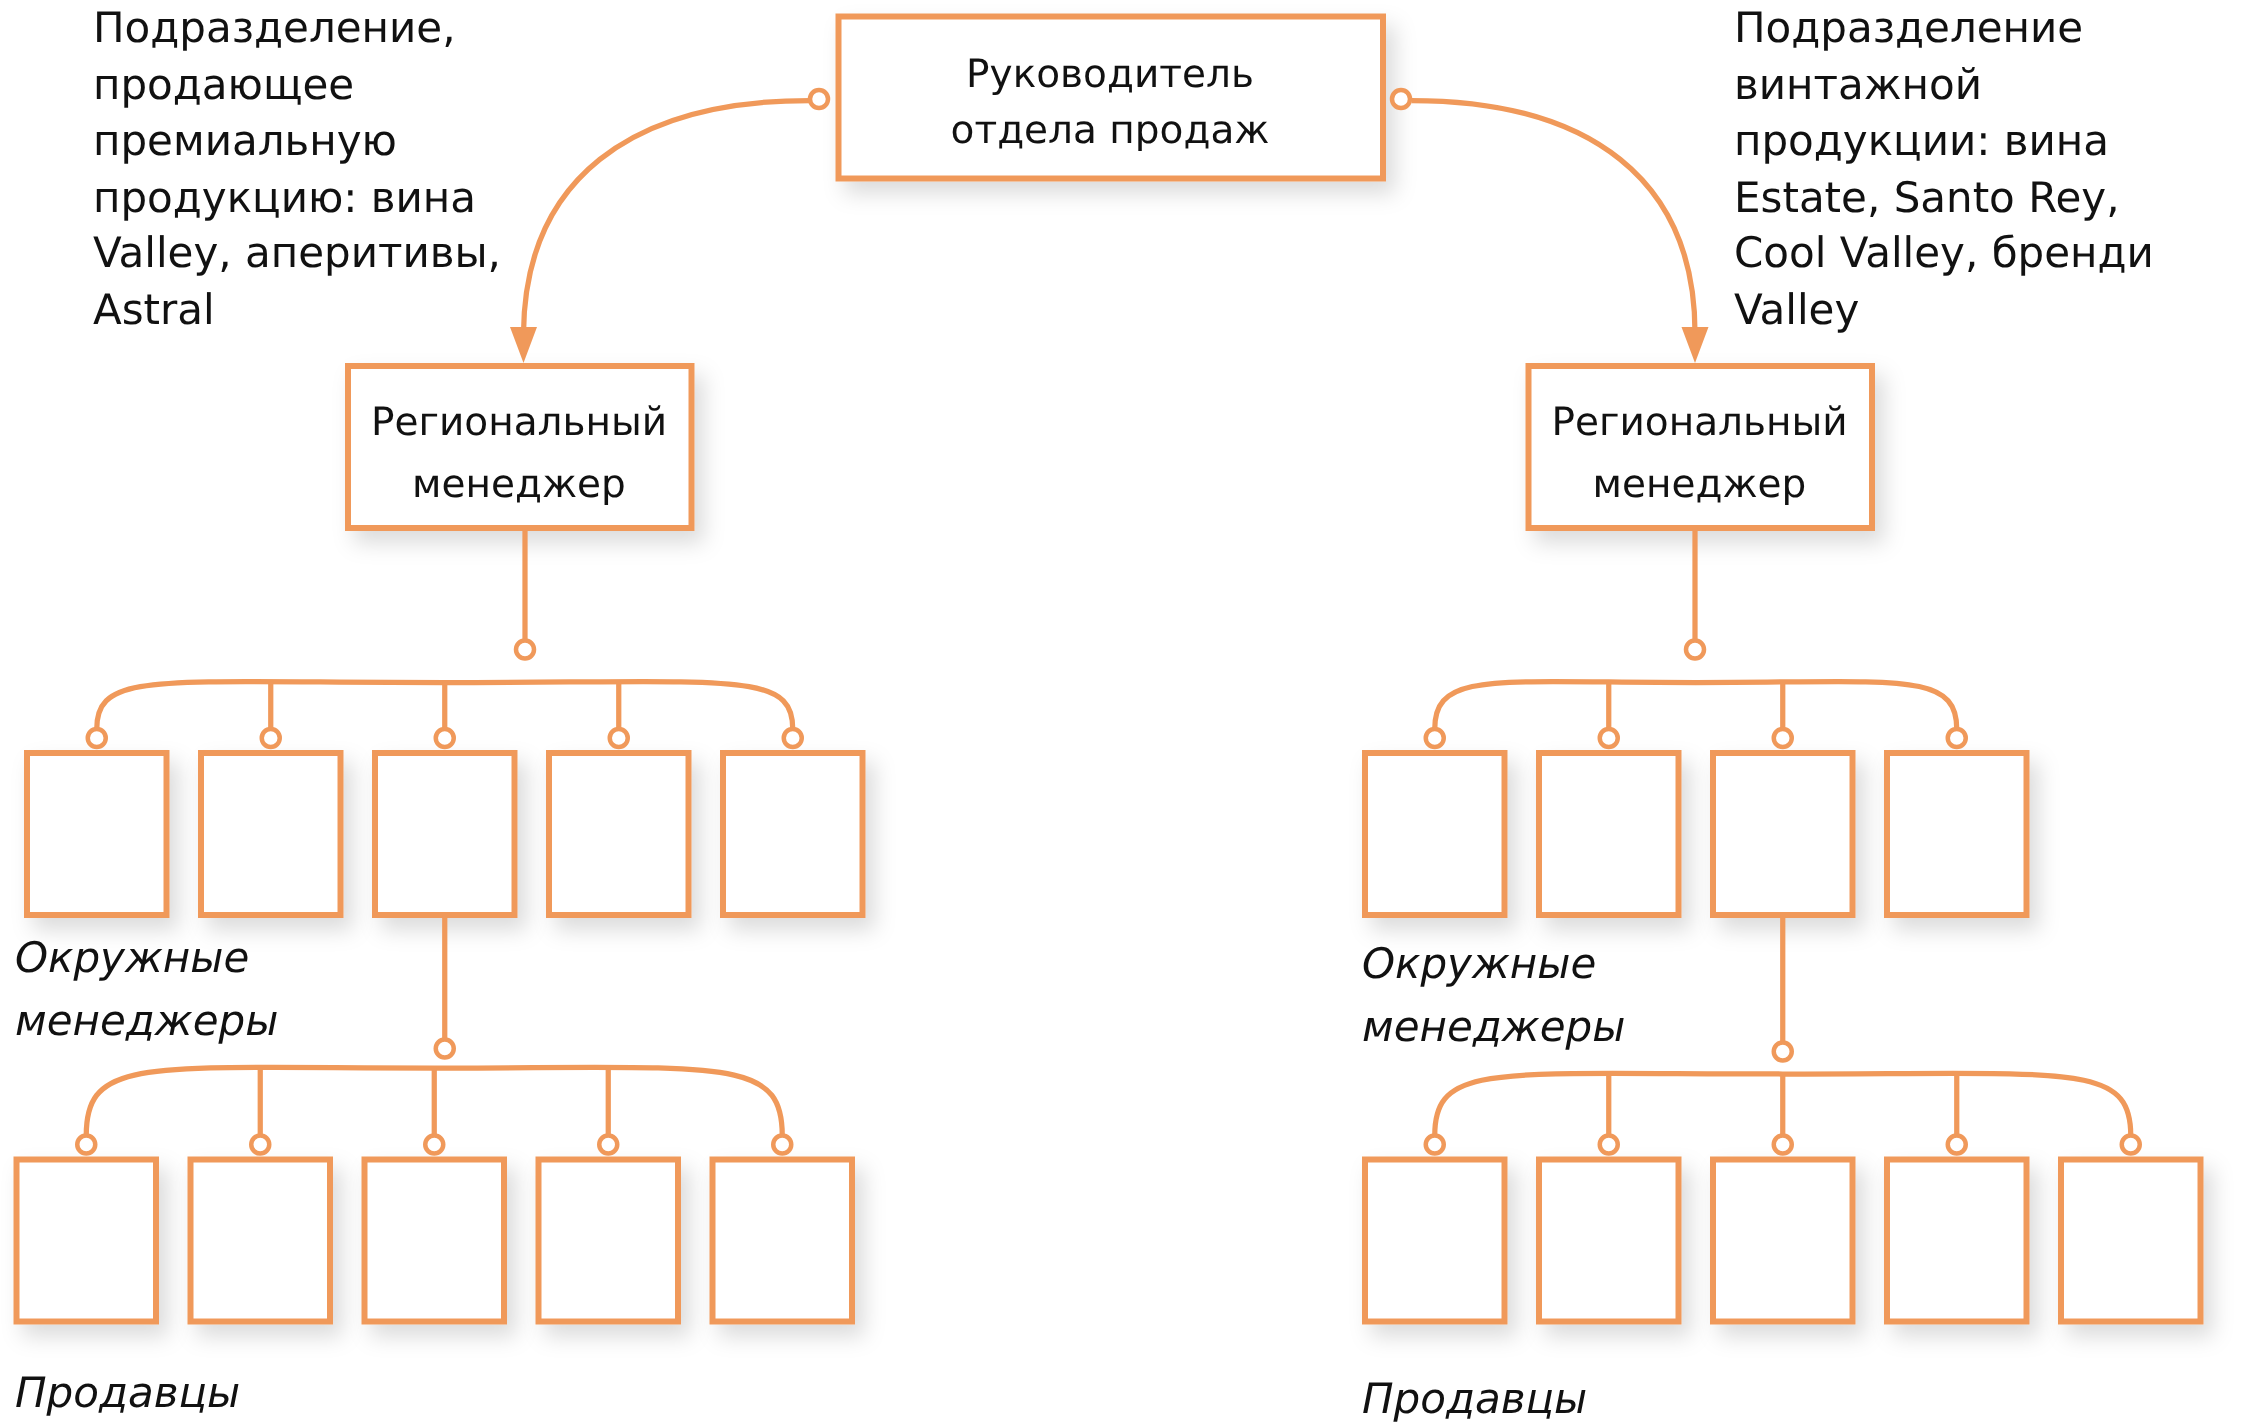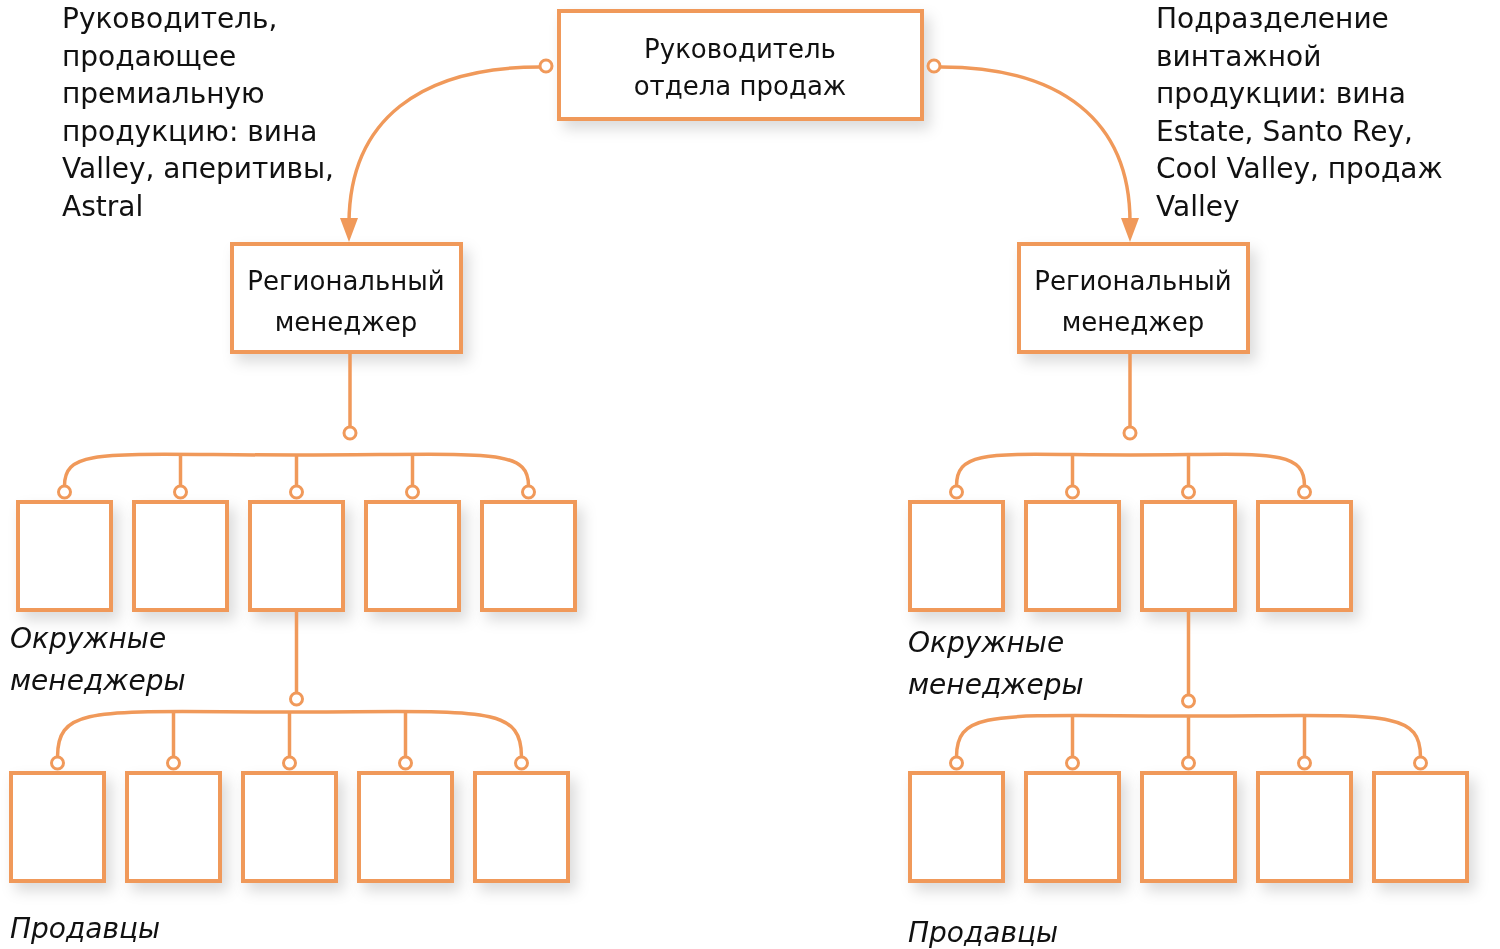--- a/index.html
+++ b/index.html
@@ -107,31 +107,31 @@
       <rect x="1374" y="773" width="93" height="108" filter="url(#shadow)" class="node-box" style="fill:#fff;stroke:#f0995a;stroke-width:4"></rect>
       <circle cx="956.5" cy="763" r="6" class="dot"></circle>
       <circle cx="1072.5" cy="763" r="6" class="dot"></circle>
       <circle cx="1188.5" cy="763" r="6" class="dot"></circle>
       <circle cx="1304.5" cy="763" r="6" class="dot"></circle>
       <circle cx="1420.5" cy="763" r="6" class="dot"></circle>
       <circle cx="1188.5" cy="701" r="6" class="dot"></circle>
     </g>
 </svg>
 
-<div class="side-text" style="left:62px; top:0px;">Руководитель,
+<div class="side-text" style="left:62px; top:0px;">Подразделение,
 продающее
 премиальную
 продукцию: вина
 Valley, аперитивы,
 Astral</div>
 <div class="side-text" style="left:1156px; top:0px;">Подразделение
 винтажной
 продукции: вина
 Estate, Santo Rey,
-Cool Valley, продаж
+Cool Valley, бренди
 Valley</div>
 
 <div class="group-label" style="left:10px; top:618px;">Окружные
 менеджеры</div>
 <div class="group-label" style="left:908px; top:622px;">Окружные
 менеджеры</div>
 <div class="group-label" style="left:10px; top:908px;">Продавцы</div>
 <div class="group-label" style="left:908px; top:912px;">Продавцы</div>
 
 </body></html>

